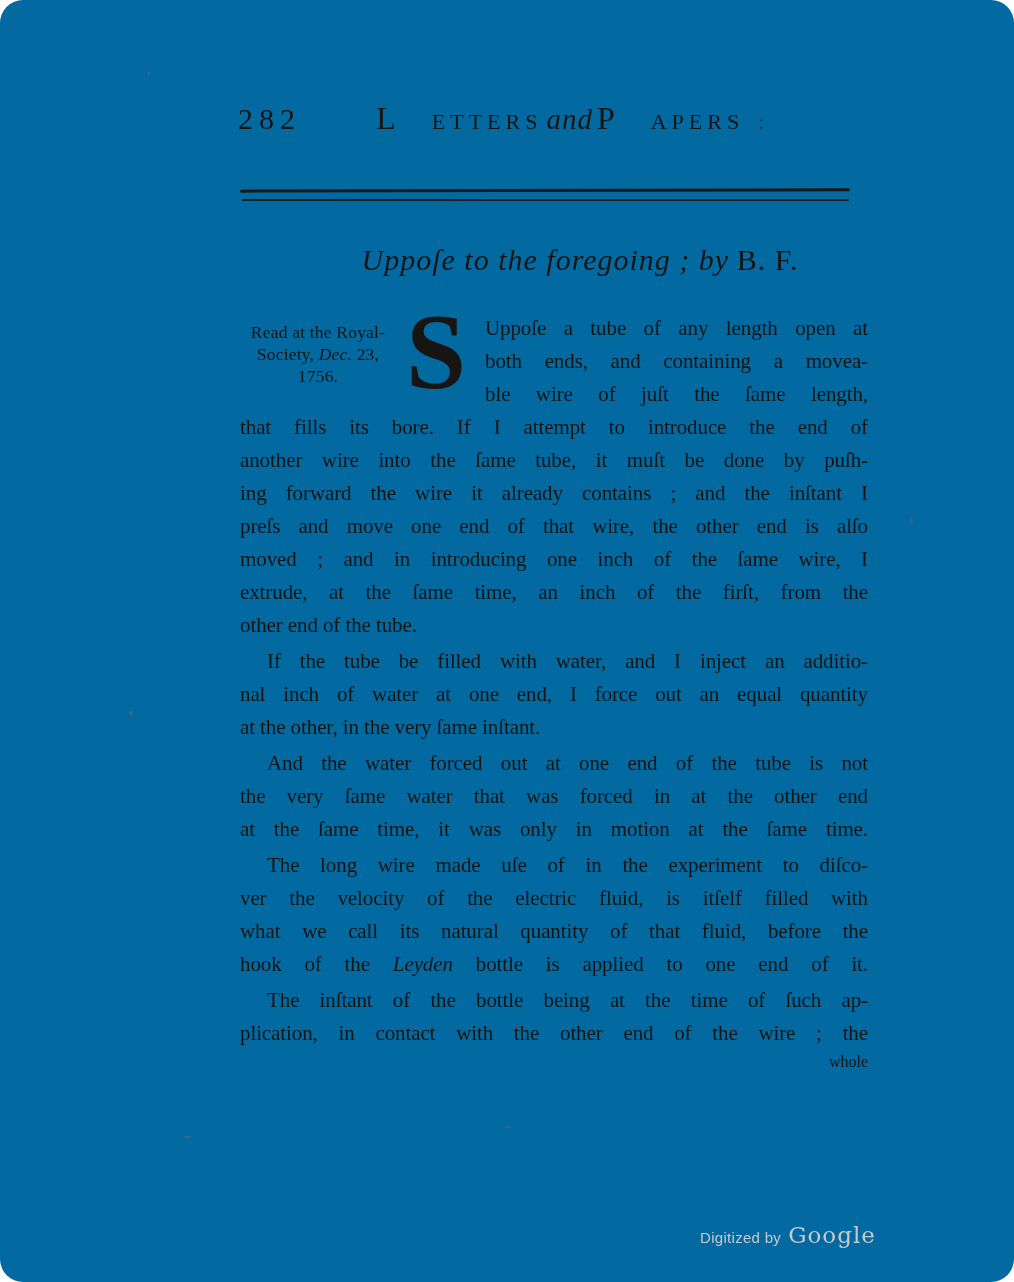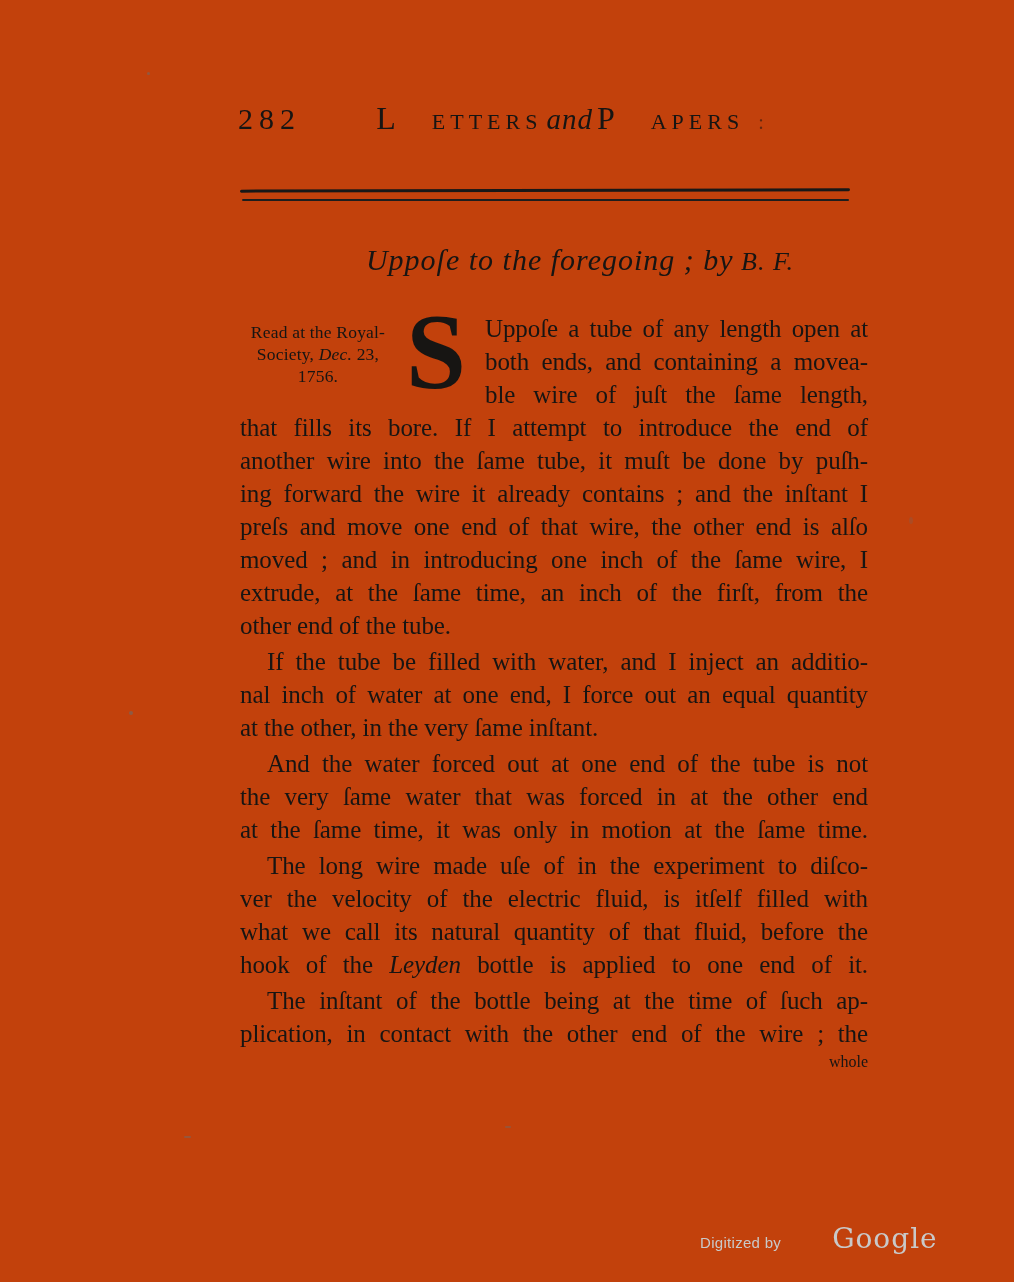--- a/index.html
+++ b/index.html
@@ -1,63 +1,63 @@
 <!DOCTYPE html>
 <html><head>
 <meta charset="utf-8">
 <style>
   html,body{margin:0;padding:0;background:#ffffff;}
   #page{
-    position:relative;width:1014px;height:1282px;background:#c2410c;
-    font-family:"Liberation Serif","DejaVu Serif",serif;color:#171513;overflow:hidden;
+    position:relative;width:1014px;height:1282px;background:#0369a1;
+    font-family:"Liberation Serif","DejaVu Serif",serif;color:#171513;overflow:hidden;border-radius:23px;
   }
   .abs{position:absolute;}
   
   #pagenum{left:238px;top:102px;font-size:30px;letter-spacing:6px;}
   #runhead{left:240px;top:100px;width:660px;text-align:center;white-space:nowrap;}
   #runhead .bigcap{font-size:32px;}
   #runhead .smallcaps{font-size:22px;letter-spacing:5px;margin-left:36px;}
   #runhead .conj{font-style:italic;font-size:29px;letter-spacing:1px;padding:0 4px 0 0;margin-top:40px;}
   #runhead .trail{font-size:20px;opacity:.55;padding-left:14px;}
   
   #rule-wrap{left:240px;top:188px;width:610px;height:16px;transform:rotate(-0.12deg);}
   #rule-wrap .r1{position:absolute;left:0;top:1px;width:100%;height:3px;background:#181818;border-radius:2px;}
   #rule-wrap .r2{position:absolute;left:2px;top:11px;width:99.5%;height:2px;background:#1d1d1d;border-radius:2px;transform:rotate(0.1deg);}
   
   #title{left:250px;top:243px;width:660px;text-align:center;font-size:30px;white-space:nowrap;}
   #title .it{font-style:italic;letter-spacing:1px;}
-  #title .rom{font-size:26px;letter-spacing:1px;font-style:italic;}
+  #title .rom{font-size:30px;letter-spacing:1px;}
   
   #marginnote{left:242px;top:321px;width:152px;text-align:center;font-size:17.5px;line-height:22px;letter-spacing:.2px;}
   #marginnote .it{font-style:italic;}
   
   #dropcap{left:406px;top:306px;font-size:108px;line-height:92px;font-weight:bold;}
   
   #column{left:240px;top:312px;width:628px;}
   .para{margin:0 0 3px 0;}
   .line{
-    height:33px;line-height:33px;font-size:25px;letter-spacing:-0.1px;
+    height:33px;line-height:33px;font-size:21px;letter-spacing:-0.1px;
     text-align:justify;text-align-last:justify;white-space:nowrap;overflow:visible;
   }
   .line.beside{margin-left:245px;}
   .line.lastline{text-align-last:left;white-space:normal;}
   .line.indent{text-indent:27px;}
   .line i{font-style:italic;}
   #catchword{margin-top:3px;text-align:right;font-size:16px;}
   
   .speck{background:#6b6b6b;border-radius:50%;}
   #speck1{left:147px;top:72px;width:3px;height:3px;opacity:.55;}
   #speck2{left:129px;top:711px;width:4px;height:4px;opacity:.6;}
   #speck3{left:184px;top:1136px;width:7px;height:2px;border-radius:1px;opacity:.5;}
   #speck4{left:505px;top:1126px;width:6px;height:2px;border-radius:1px;opacity:.45;}
   #speck5{left:909px;top:517px;width:4px;height:7px;opacity:.25;}
   
   #watermark{left:700px;top:1222px;width:240px;display:flex;align-items:baseline;color:#c9c9c9;}
   #watermark .pre{font-family:"Liberation Sans","DejaVu Sans",sans-serif;font-size:15px;letter-spacing:.3px;padding-right:7px;}
-  #watermark .brand{font-family:"DejaVu Serif","Liberation Serif",serif;font-size:28px;letter-spacing:1px;margin-left:44px;}
+  #watermark .brand{font-family:"DejaVu Serif","Liberation Serif",serif;font-size:23px;letter-spacing:1px;}
 </style>
 </head>
 <body>
 
 <div id="page">
 
   <div class="abs" id="pagenum">282</div>
 
   <div class="abs" id="runhead">
     <span class="bigcap">L</span><span class="smallcaps">ETTERS</span>

